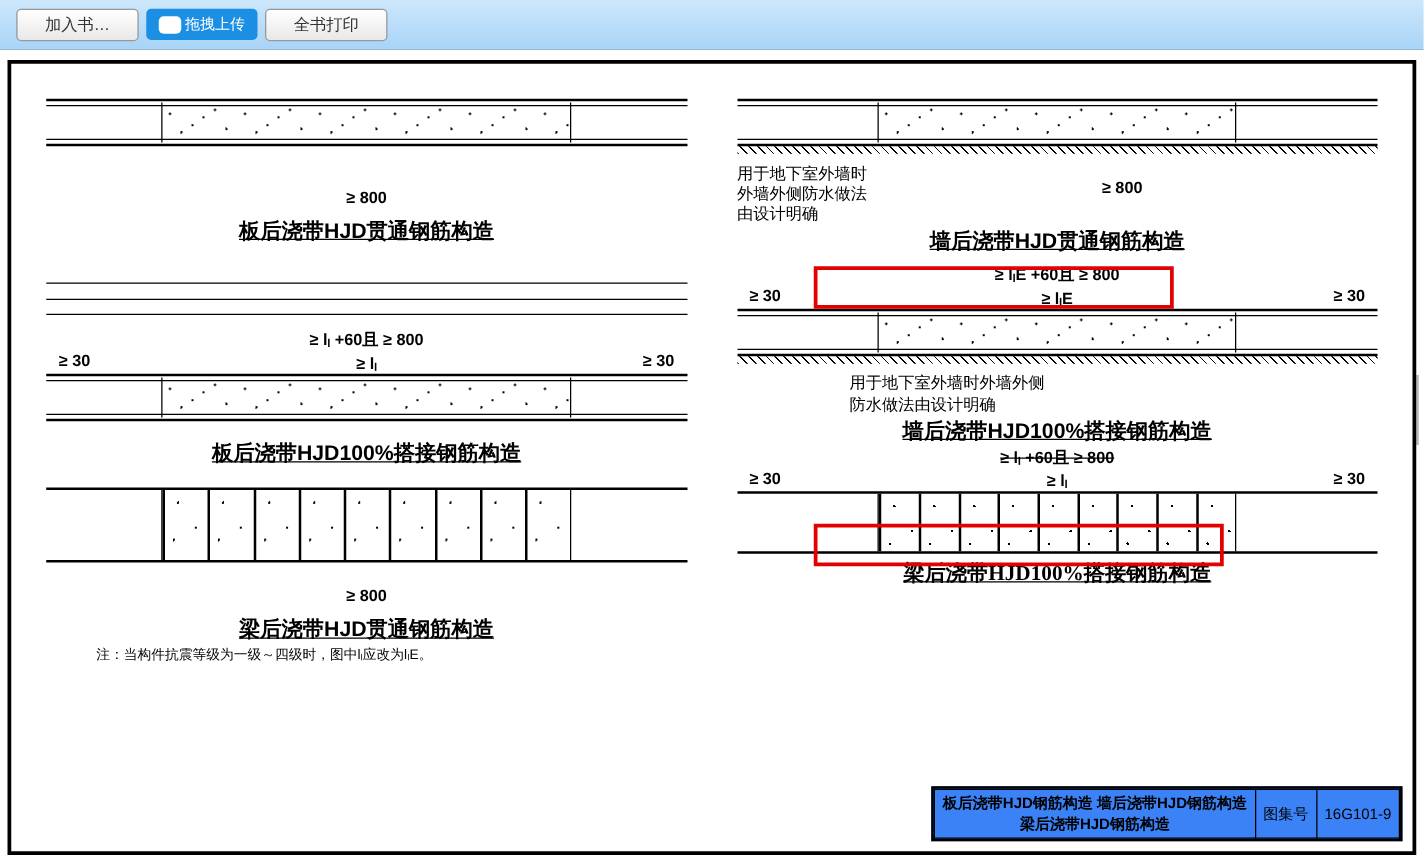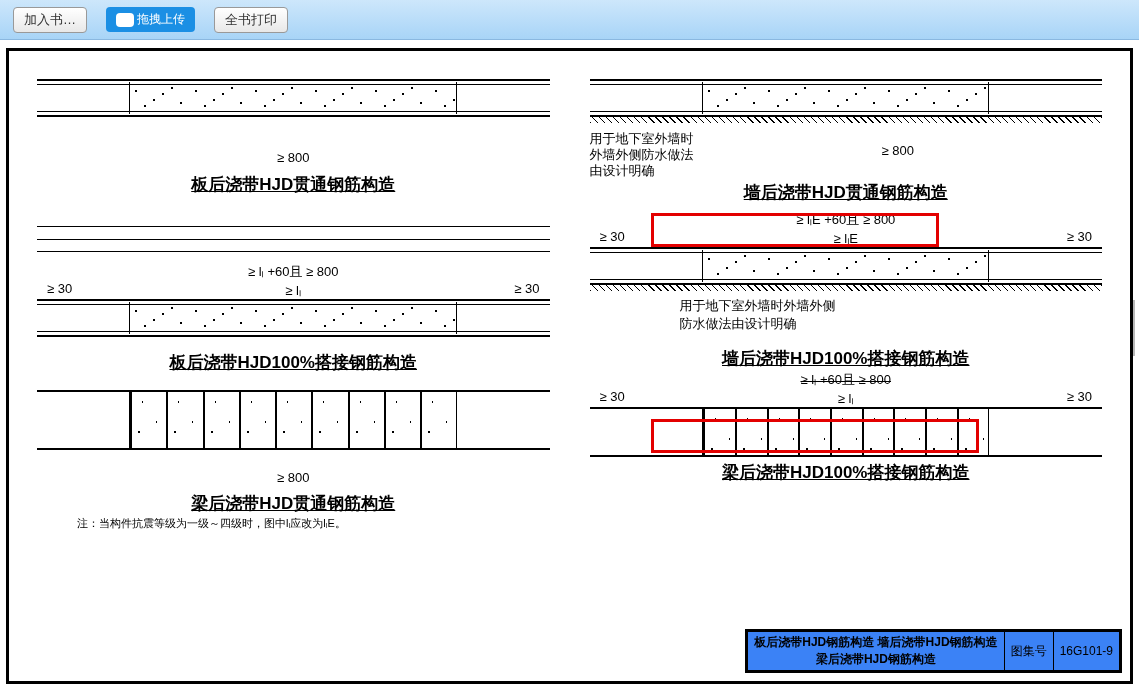--- a/index.html
+++ b/index.html
@@ -1,38 +1,38 @@
 <!DOCTYPE html>
 <html><head>
 <meta charset="utf-8">
 <style>
 * { box-sizing: border-box; margin: 0; padding: 0; font-family: "Microsoft YaHei", SimSun, sans-serif; }
 body { width: 1139px; height: 688px; background: #fff; overflow: hidden; position: relative; }
 
 .toolbar { height: 40px; background: linear-gradient(#cde7fb, #a8d4f7); display: flex; align-items: center; padding: 0 10px; border-bottom: 1px solid #8ab8e0; }
 .toolbar-title { color: #0b4a8a; font-size: 14px; flex: 1; }
-.toolbar-btn { background: linear-gradient(#fff,#e8e8e8); border: 1px solid #999; border-radius: 4px; padding: 3px 10px; margin: 0 3px; font-size: 13px; color: #333; cursor: pointer; }
-.cloud-btn { background: #1b8fe4; color: #fff; border-radius: 4px; padding: 4px 10px; font-size: 12px; display: flex; align-items: center; gap: 3px; margin: 0 16px; }
+.toolbar-btn { background: linear-gradient(#fff,#e8e8e8); border: 1px solid #999; border-radius: 4px; padding: 3px 22px; margin: 0 3px; font-size: 13px; color: #333; cursor: pointer; }
+.cloud-btn { background: #1b8fe4; color: #fff; border-radius: 4px; padding: 4px 10px; font-size: 12px; display: flex; align-items: center; gap: 3px; margin: 0 3px; }
 .cloud-icon { width: 18px; height: 14px; border-radius: 4px; background: #fff; display: inline-block; position: relative; }
 
 .page-wrap { position: absolute; top: 48px; left: 6px; right: 6px; bottom: 4px; border: 3px solid #000; background: #fff; }
 .page { position: absolute; inset: 8px; }
 
 .nav-arrow { position: absolute; top: 300px; width: 56px; height: 56px; background: #b8b8b8; display: flex; align-items: center; justify-content: center; cursor: pointer; }
 .nav-arrow.left { left: 14px; }
 .nav-arrow.right { right: 4px; }
 .nav-arrow svg { width: 28px; height: 28px; }
 
 .col { position: absolute; top: 0; bottom: 0; width: 50%; }
 .col.left { left: 0; }
 .col.right { right: 0; }
 
 .diagram-title { font-size: 17px; font-weight: bold; text-align: center; text-decoration: underline; margin-top: 6px; }
 .footnote { font-size: 11px; margin-left: 60px; }
-.dim-label { font-size: 13px; }
+.dim-label { font-size: 13px; font-weight: bold; }
 
 .red-box { border: 3px solid #e30000; position: absolute; }
 
 .beam { position: relative; height: 38px; border-top: 2px solid #000; border-bottom: 2px solid #000; margin: 0 20px; }
 .beam-fill { position: absolute; inset: 3px 0; border-top: 1px solid #000; border-bottom: 1px solid #000; }
 .concrete-seg { position: absolute; top: 1px; bottom: 1px; border-left: 1px solid #000; border-right: 1px solid #000; }
 .concrete-seg::after { content: ""; position: absolute; inset: 0; background-image: radial-gradient(circle at 10% 30%, #000 1px, transparent 1px), radial-gradient(circle at 40% 60%, #000 1px, transparent 1px), radial-gradient(circle at 70% 20%, #000 1px, transparent 1px), radial-gradient(circle at 85% 70%, #000 1px, transparent 1px), radial-gradient(circle at 25% 80%, #000 1px, transparent 1px), radial-gradient(circle at 55% 40%, #000 1px, transparent 1px); background-size: 60px 30px; }
 .hatch-bottom { height: 6px; margin: 0 20px; background: repeating-linear-gradient(45deg, #000 0 1px, transparent 1px 5px); }
 
 .beam-stirrups { position: relative; height: 60px; border-top: 2px solid #000; border-bottom: 2px solid #000; margin: 0 20px; }
@@ -149,41 +149,41 @@
     </div>
     <div class="beam">
       <div class="beam-fill"></div>
       <div class="concrete-seg" style="left:22%;right:22%"></div>
     </div>
     <div class="hatch-bottom"></div>
     <div style="font-size:13px;margin:6px 0 0 110px;">
       <div>用于地下室外墙时外墙外侧</div>
       <div>防水做法由设计明确</div>
     </div>
-    <div class="diagram-title" style="margin-top:14px;">墙后浇带HJD100%搭接钢筋构造</div>
+    <div class="diagram-title" style="margin-top:0;">墙后浇带HJD100%搭接钢筋构造</div>
     <div style="text-align:center;text-decoration:line-through;"><span class="dim-label">≥ lₗ +60且 ≥ 800</span></div>
     <div style="display:flex;justify-content:space-between;margin:0 30px;">
       <span class="dim-label">≥ 30</span>
       <span class="dim-label">≥ lₗ</span>
       <span class="dim-label">≥ 30</span>
     </div>
     <div class="beam-stirrups" style="height:50px;">
       <div class="stirrup-zone" style="left:22%;right:22%">
             <div class="bar"></div>
             <div class="bar"></div>
             <div class="bar"></div>
             <div class="bar"></div>
             <div class="bar"></div>
             <div class="bar"></div>
             <div class="bar"></div>
             <div class="bar"></div>
             <div class="bar"></div>
           </div>
     </div>
-    <div class="diagram-title" style="margin-top:4px;">梁后浇带HJD100%搭接钢筋构造</div>
+    <div class="diagram-title" style="margin-top:4px;font-family:Liberation Serif, serif;">梁后浇带HJD100%搭接钢筋构造</div>
   </div>
 
   <div class="red-box" style="left:634px;top:154px;width:288px;height:34px;"></div>
   <div class="red-box" style="left:634px;top:360px;width:328px;height:34px;"></div>
 
   <div class="title-block">
     <table>
       <tbody>
             <tr>
         <td colspan="9" style="font-weight:bold;">

